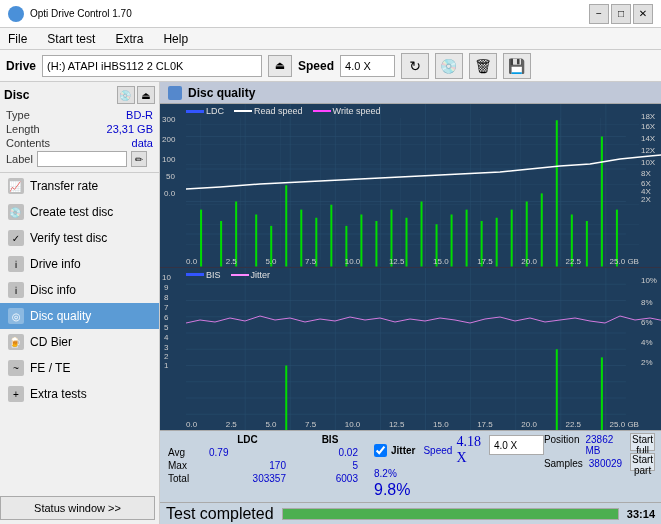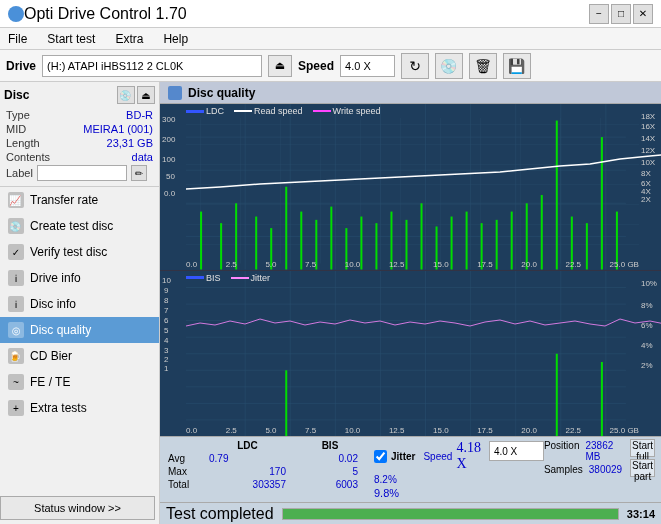--- a/index.html
+++ b/index.html
@@ -1,20 +1,20 @@
 <!DOCTYPE html>
 <html><head>
   <meta charset="utf-8">
   <style>
     * { margin: 0; padding: 0; box-sizing: border-box; }
     body { width: 661px; height: 524px; font-family: 'Segoe UI', Tahoma, sans-serif; font-size: 11px; background: #f0f0f0; overflow: hidden; }
 
     
     .title-bar { background: #fff; height: 28px; display: flex; align-items: center; padding: 0 8px; border-bottom: 1px solid #ccc; justify-content: space-between; }
-    .title-bar-left { display: flex; align-items: center; font-size: 16px; }
+    .title-bar-left { display: flex; align-items: center; gap: 6px; font-size: 10px; }
     .title-bar-icon { width: 16px; height: 16px; background: #4a90d9; border-radius: 50%; display: inline-block; }
     .title-bar-controls { display: flex; gap: 2px; }
     .title-btn { width: 20px; height: 20px; border: 1px solid #aaa; background: #e0e0e0; display: flex; align-items: center; justify-content: center; font-size: 10px; cursor: pointer; }
 
     
     .menu-bar { background: #f5f5f5; height: 22px; display: flex; align-items: center; padding: 0 4px; border-bottom: 1px solid #ccc; gap: 12px; font-size: 12px; }
     .menu-item { padding: 2px 4px; cursor: pointer; }
 
     
     .drive-bar { background: #f5f5f5; height: 32px; display: flex; align-items: center; padding: 0 6px; border-bottom: 1px solid #ccc; gap: 6px; }
@@ -110,24 +110,20 @@
       <div class="disc-header">
         <span class="disc-title">Disc</span>
         <div style="display:flex;gap:2px;">
           <div style="width:18px;height:18px;background:#e0e0e0;border:1px solid #aaa;display:flex;align-items:center;justify-content:center;font-size:10px;cursor:pointer;">💿</div>
           <div style="width:18px;height:18px;background:#e0e0e0;border:1px solid #aaa;display:flex;align-items:center;justify-content:center;font-size:10px;cursor:pointer;">⏏</div>
         </div>
       </div>
       <div class="disc-row">
         <span class="disc-key">Type</span>
         <span class="disc-val">BD-R</span>
-      </div>
-      <div class="disc-row">
-        <span class="disc-key">MID</span>
-        <span class="disc-val">MEIRA1 (001)</span>
       </div>
       <div class="disc-row">
         <span class="disc-key">Length</span>
         <span class="disc-val">23,31 GB</span>
       </div>
       <div class="disc-row">
         <span class="disc-key">Contents</span>
         <span class="disc-val">data</span>
       </div>
       <div class="disc-label-row">
@@ -405,21 +401,21 @@
         <div style="display:flex;flex-direction:column;margin-left:8px;">
           <div style="display:flex;align-items:center;gap:4px;padding:1px 0;">
             <input type="checkbox" checked="" style="">
             <span style="font-size:10px;font-weight:bold;">Jitter</span>
             <span style="font-size:10px;color:#0000cc;margin-left:4px;">Speed</span>
             <span style="font-size:14px;color:#0000cc;font-family:Liberation Serif, serif;">4.18 X</span>
           </div>
           <div style="display:flex;justify-content:space-between;font-size:10px;padding:1px 0;">
             <span style="color:#0000cc;">8.2%</span>
           </div>
-          <div style="display:flex;justify-content:space-between;font-size:11px;padding:1px 0;">
+          <div style="display:flex;justify-content:space-between;font-size:16px;padding:1px 0;">
             <span style="color:#0000cc;">9.8%</span>
           </div>
         </div>
 
         <div style="display:flex;align-items:center;margin-left:8px;">
           <div style="height:20px;background:white;border:1px solid #aaa;font-size:10px;display:flex;align-items:center;padding:0 4px;min-width:55px;margin-top:2px;">4.0 X</div>
         </div>
 
         <div style="display:flex;flex-direction:column;margin-left:auto;font-size:10px;">
           <div style="display:flex;gap:6px;padding:1px 0;">

